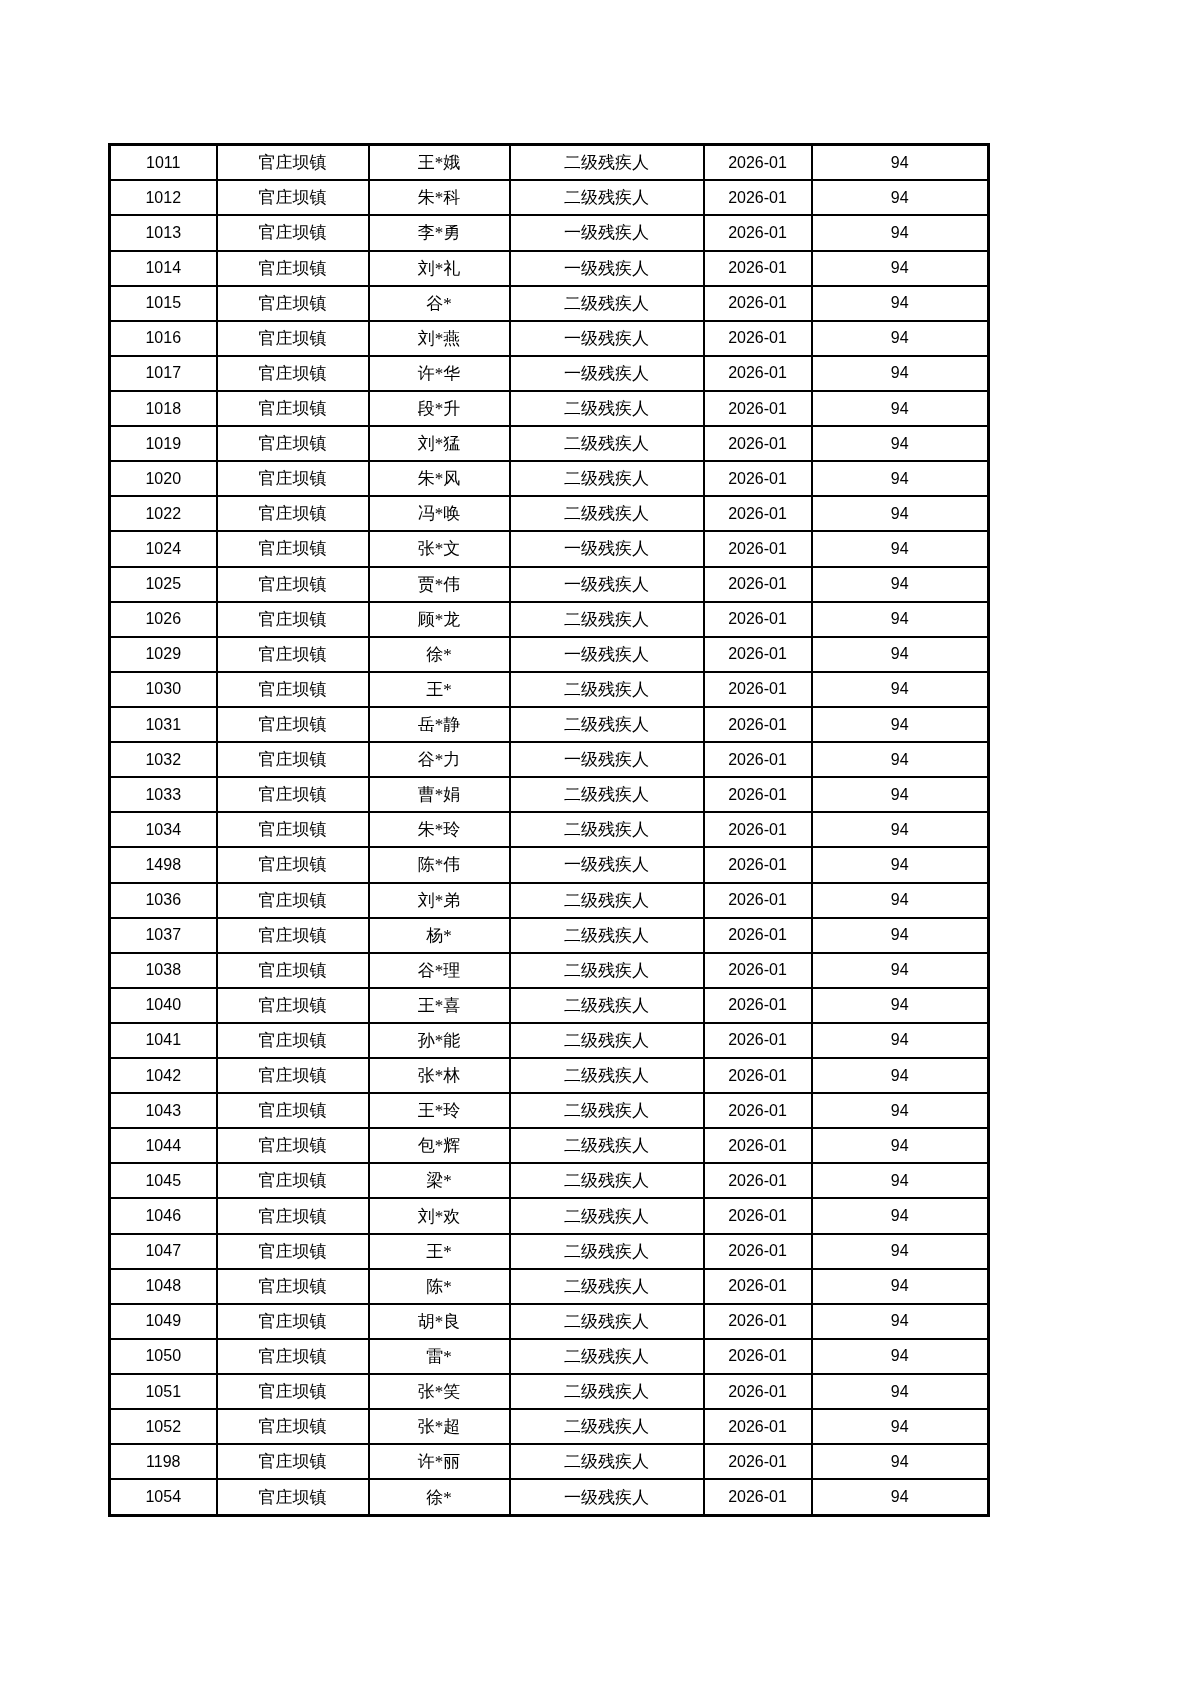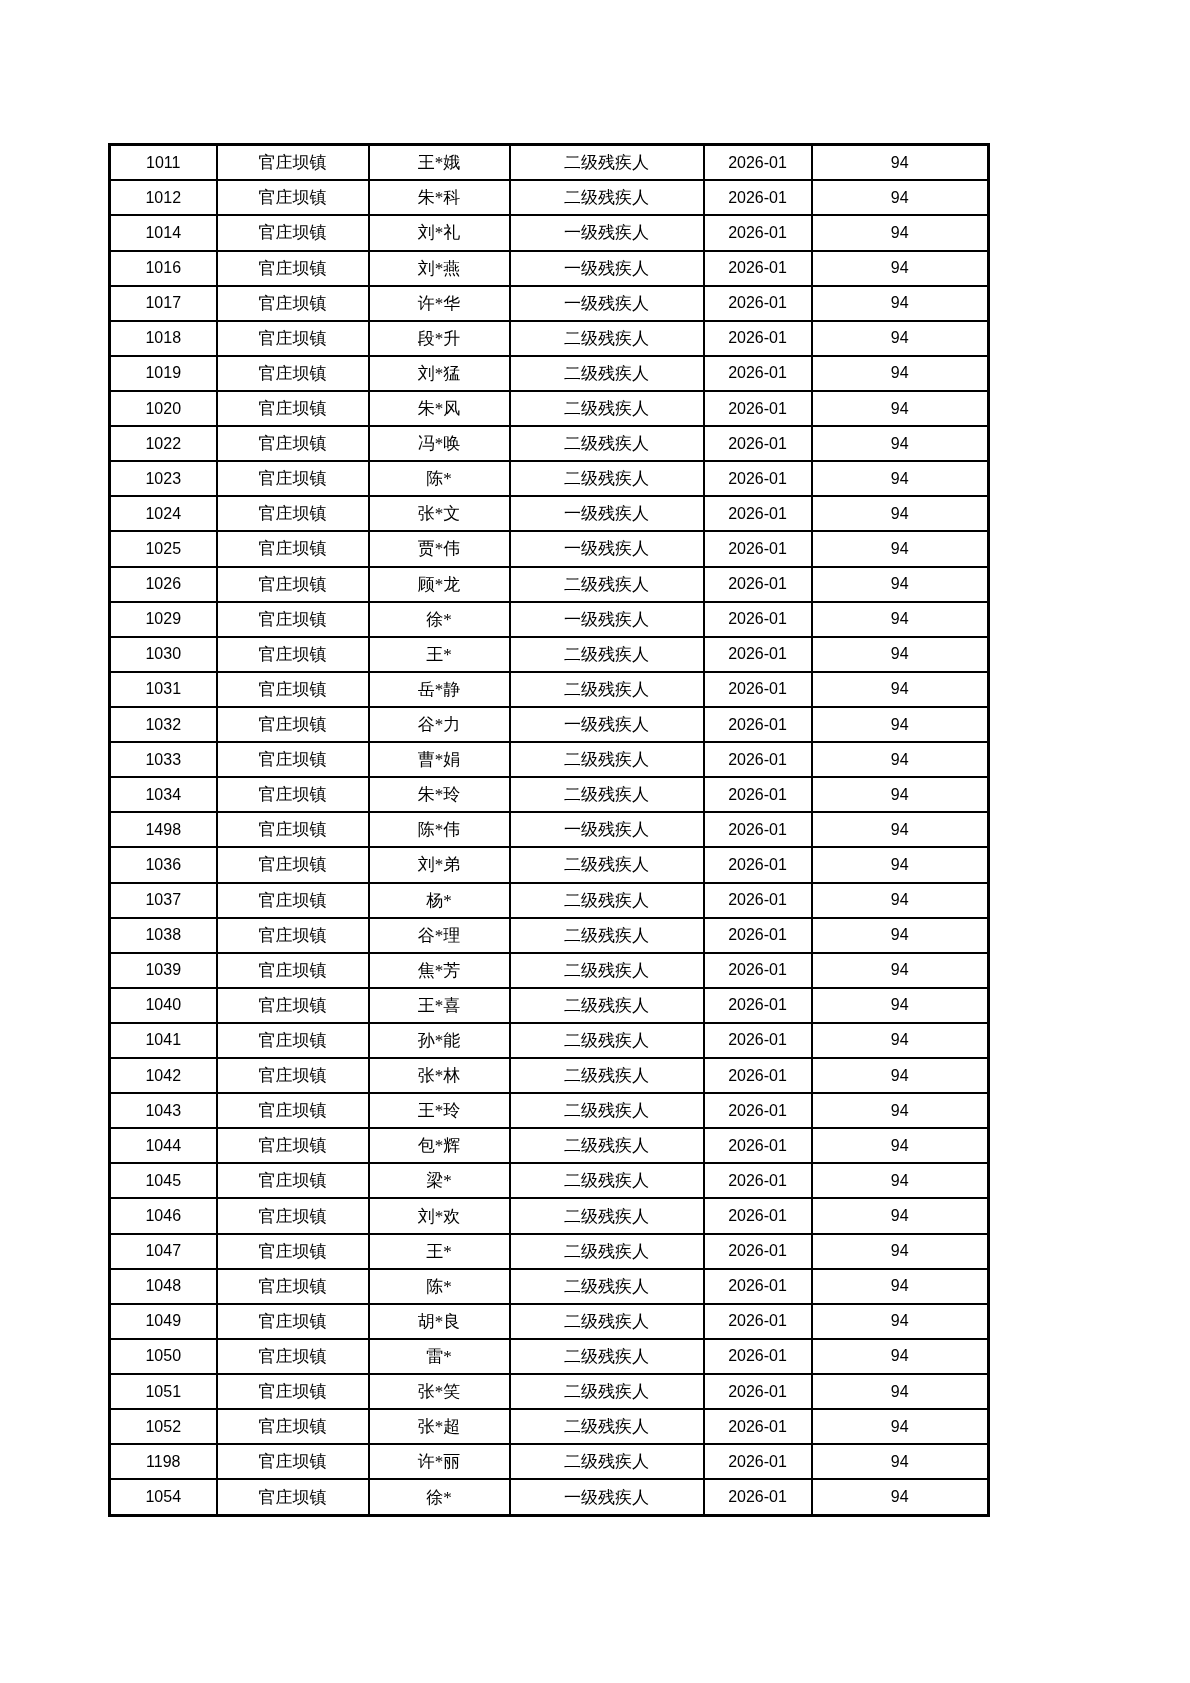--- a/index.html
+++ b/index.html
@@ -73,30 +73,46 @@
 
   <tr>
     <td class="num">1012</td>
     <td class="cjk">官庄坝镇</td>
     <td class="cjk">朱*科</td>
     <td class="cjk">二级残疾人</td>
     <td class="num">2026-01</td>
     <td class="num">94</td>
   </tr>
 
+  <tr>
+    <td class="num">1013</td>
+    <td class="cjk">官庄坝镇</td>
+    <td class="cjk">李*勇</td>
+    <td class="cjk">一级残疾人</td>
+    <td class="num">2026-01</td>
+    <td class="num">94</td>
+  </tr>
 
   <tr>
     <td class="num">1014</td>
     <td class="cjk">官庄坝镇</td>
     <td class="cjk">刘*礼</td>
     <td class="cjk">一级残疾人</td>
     <td class="num">2026-01</td>
     <td class="num">94</td>
   </tr>
 
+  <tr>
+    <td class="num">1015</td>
+    <td class="cjk">官庄坝镇</td>
+    <td class="cjk">谷*</td>
+    <td class="cjk">二级残疾人</td>
+    <td class="num">2026-01</td>
+    <td class="num">94</td>
+  </tr>
 
   <tr>
     <td class="num">1016</td>
     <td class="cjk">官庄坝镇</td>
     <td class="cjk">刘*燕</td>
     <td class="cjk">一级残疾人</td>
     <td class="num">2026-01</td>
     <td class="num">94</td>
   </tr>
 
@@ -139,28 +155,20 @@
 
   <tr>
     <td class="num">1022</td>
     <td class="cjk">官庄坝镇</td>
     <td class="cjk">冯*唤</td>
     <td class="cjk">二级残疾人</td>
     <td class="num">2026-01</td>
     <td class="num">94</td>
   </tr>
 
-  <tr>
-    <td class="num">1023</td>
-    <td class="cjk">官庄坝镇</td>
-    <td class="cjk">陈*</td>
-    <td class="cjk">二级残疾人</td>
-    <td class="num">2026-01</td>
-    <td class="num">94</td>
-  </tr>
 
   <tr>
     <td class="num">1024</td>
     <td class="cjk">官庄坝镇</td>
     <td class="cjk">张*文</td>
     <td class="cjk">一级残疾人</td>
     <td class="num">2026-01</td>
     <td class="num">94</td>
   </tr>
 
@@ -267,28 +275,20 @@
 
   <tr>
     <td class="num">1038</td>
     <td class="cjk">官庄坝镇</td>
     <td class="cjk">谷*理</td>
     <td class="cjk">二级残疾人</td>
     <td class="num">2026-01</td>
     <td class="num">94</td>
   </tr>
 
-  <tr>
-    <td class="num">1039</td>
-    <td class="cjk">官庄坝镇</td>
-    <td class="cjk">焦*芳</td>
-    <td class="cjk">二级残疾人</td>
-    <td class="num">2026-01</td>
-    <td class="num">94</td>
-  </tr>
 
   <tr>
     <td class="num">1040</td>
     <td class="cjk">官庄坝镇</td>
     <td class="cjk">王*喜</td>
     <td class="cjk">二级残疾人</td>
     <td class="num">2026-01</td>
     <td class="num">94</td>
   </tr>
 

